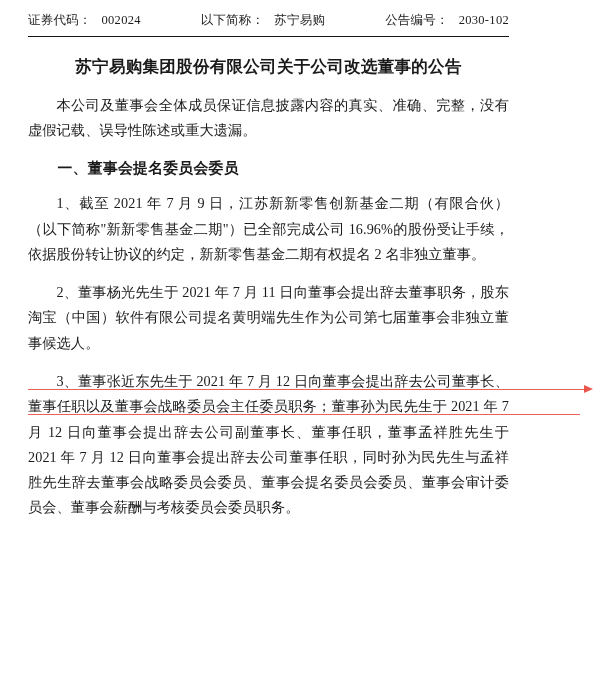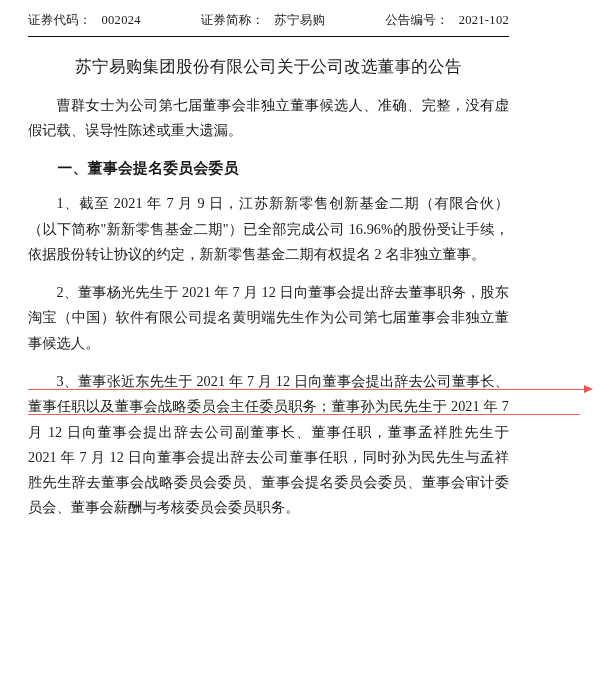--- a/index.html
+++ b/index.html
@@ -40,21 +40,21 @@
     letter-spacing: 0.3px;
   }
   .hr {
     border: 0;
     border-top: 1px solid #141414;
     margin: 7px 0 0 0;
   }
   .doc-title {
     text-align: center;
     font-size: 16.5px;
-    font-weight: normal;
+    font-weight: bold;
     margin: 18px 0 0 0;
     letter-spacing: 0.3px;
     line-height: 1.5;
   }
   p.para {
     font-size: 14.2px;
     line-height: 1.78;
     margin: 13px 0 0 0;
     text-align: justify;
     text-justify: inter-ideograph;
@@ -91,39 +91,39 @@
 </head>
 <body>
 
 <div class="page">
 
   <div class="header-row">
     <div class="header-cell">
       <span class="lbl">证券代码：</span><span class="val">002024</span>
     </div>
     <div class="header-cell">
-      <span class="lbl">证券简称：</span><span class="val">苏宁易购</span>
+      <span class="lbl">以下简称：</span><span class="val">苏宁易购</span>
     </div>
     <div class="header-cell">
-      <span class="lbl">公告编号：</span><span class="val">2021-102</span>
+      <span class="lbl">公告编号：</span><span class="val">2030-102</span>
     </div>
   </div>
 
   <hr class="hr">
 
   <h1 class="doc-title">苏宁易购集团股份有限公司关于公司改选董事的公告</h1>
 
-  <p class="para">曹群女士为公司第七届董事会非独立董事候选人、准确、完整，没有虚假记载、误导性陈述或重大遗漏。</p>
+  <p class="para">本公司及董事会全体成员保证信息披露内容的真实、准确、完整，没有虚假记载、误导性陈述或重大遗漏。</p>
 
   <h2 class="section">一、董事会提名委员会委员</h2>
 
   <p class="para">1、截至 2021 年 7 月 9 日，江苏新新零售创新基金二期（有限合伙）（以下简称"新新零售基金二期"）已全部完成公司 16.96%的股份受让手续，依据股份转让协议的约定，新新零售基金二期有权提名 2 名非独立董事。</p>
 
 
-  <p class="para">2、董事杨光先生于 2021 年 7 月 12 日向董事会提出辞去董事职务，股东淘宝（中国）软件有限公司提名黄明端先生作为公司第七届董事会非独立董事候选人。</p>
+  <p class="para">2、董事杨光先生于 2021 年 7 月 11 日向董事会提出辞去董事职务，股东淘宝（中国）软件有限公司提名黄明端先生作为公司第七届董事会非独立董事候选人。</p>
 
   <div class="hl-block">
     <p class="para">3、董事张近东先生于 2021 年 7 月 12 日向董事会提出辞去公司董事长、董事任职以及董事会战略委员会主任委员职务；董事孙为民先生于 2021 年 7 月 12 日向董事会提出辞去公司副董事长、董事任职，董事孟祥胜先生于 2021 年 7 月 12 日向董事会提出辞去公司董事任职，同时孙为民先生与孟祥胜先生辞去董事会战略委员会委员、董事会提名委员会委员、董事会审计委员会、董事会薪酬与考核委员会委员职务。</p>
     <div class="underline-red" style="top: 20px; width: 558px;"></div>
     <div class="arrow-red" style="top: 16px; left: 556px;"></div>
     <div class="underline-red" style="top: 45px; width: 552px;"></div>
   </div>
 
 
 </div>

